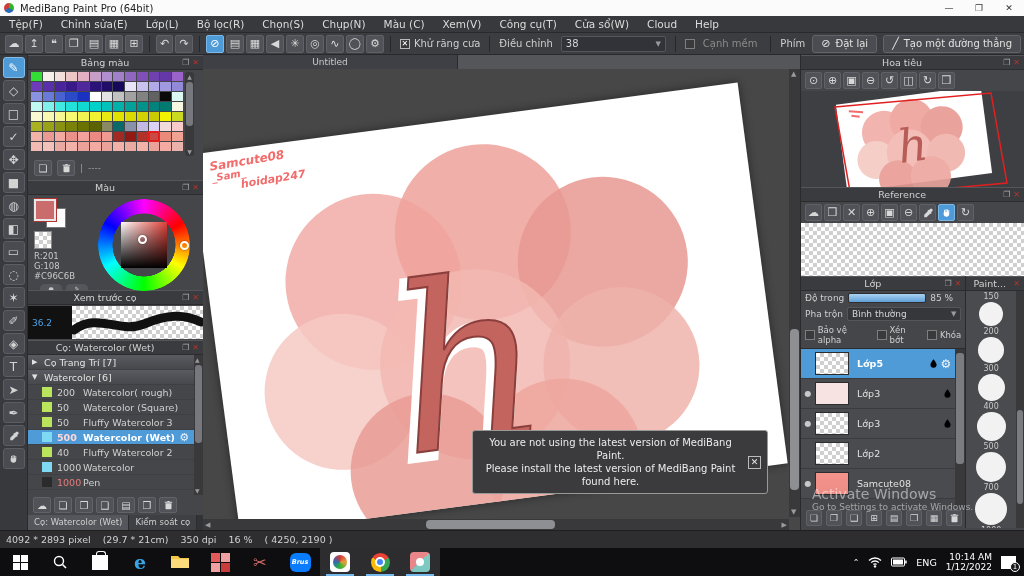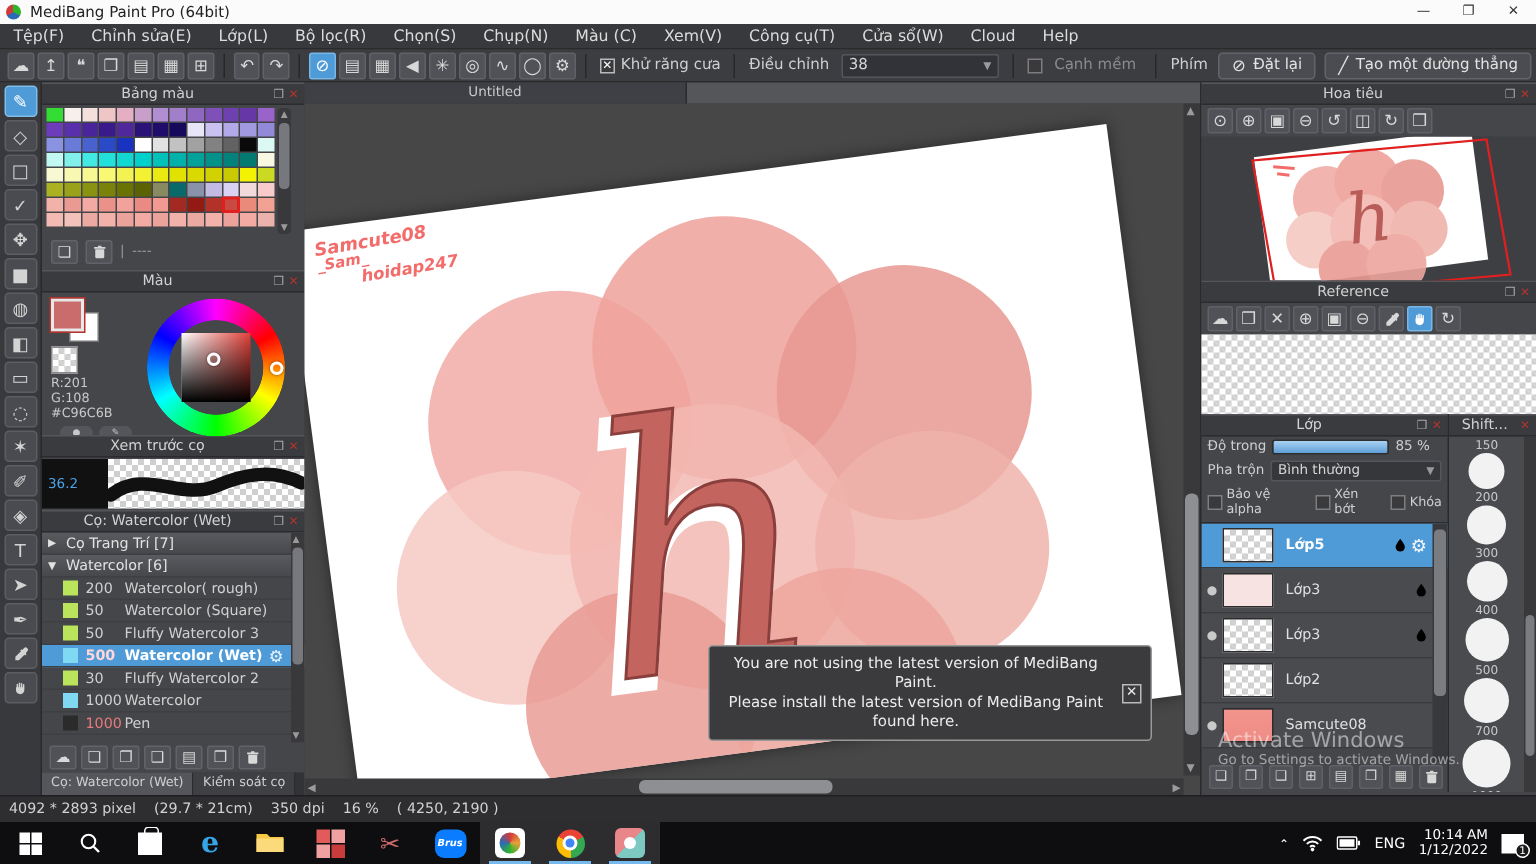--- a/index.html
+++ b/index.html
@@ -546,21 +546,21 @@
               <span>Fluffy Watercolor 3</span>
             </div>
             <div class="brow sel">
               <span class="bsw" style="background:#7fd9f2"></span>
               <span class="bsz red">500</span>
               <span>Watercolor (Wet)</span>
               <span class="gear">⚙</span>
             </div>
             <div class="brow">
               <span class="bsw" style="background:#b9e45b"></span>
-              <span class="bsz">30</span>
+              <span class="bsz">40</span>
               <span>Fluffy Watercolor 2</span>
             </div>
             <div class="brow">
               <span class="bsw" style="background:#7fd9f2"></span>
               <span class="bsz">1000</span>
               <span>Watercolor</span>
             </div>
             <div class="brow">
               <span class="bsw" style="background:#2b2b2b"></span>
               <span class="bsz red">1000</span>
@@ -797,21 +797,21 @@
               <div class="ibtn">
                 <svg viewBox="0 0 12 13" style="width:9px;height:10px;fill:currentColor">
                   <path d="M2 4h8v7a1 1 0 0 1-1 1H3a1 1 0 0 1-1-1zM1 2h10v1.5H1zM4.5 1h3v1h-3z"></path>
                 </svg>
               </div>
             </div>
         </div>
 
         <div class="spanel">
           <div class="phead">
-            <span class="pt">Shift...</span>
+            <span class="pt">Paint...</span>
             <span class="pico">✕</span>
           </div>
           <div class="sizelist">
             <div class="sizecol" id="sizecol">
                 <div class="slabel">150</div>
                 <div class="scirc" style="width: 24px; height: 24px;"></div>
                 <div class="slabel">200</div>
                 <div class="scirc" style="width: 25.6px; height: 25.6px;"></div>
                 <div class="slabel">300</div>
                 <div class="scirc" style="width: 27.2px; height: 27.2px;"></div>

